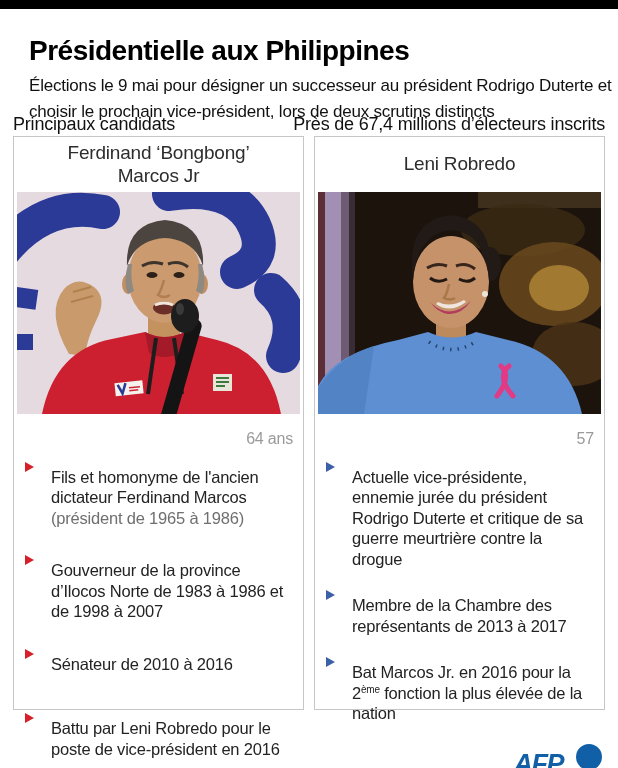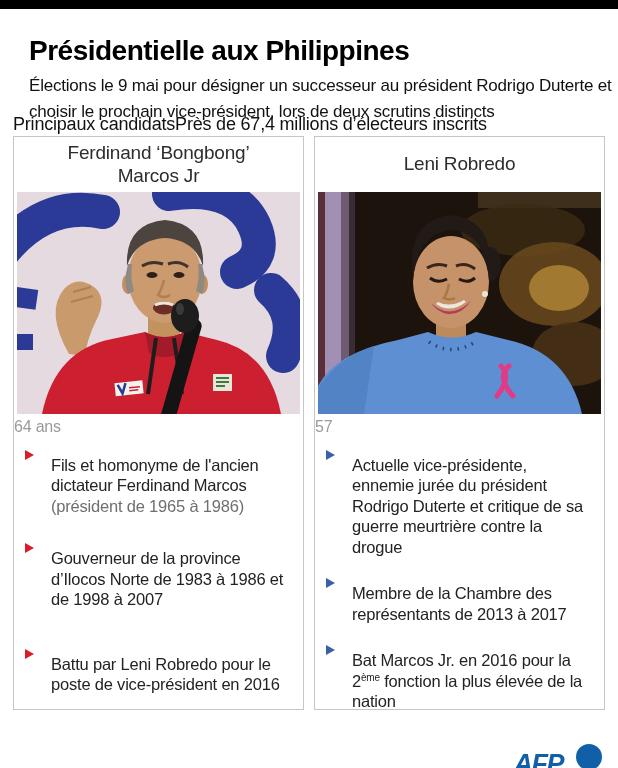--- a/index.html
+++ b/index.html
@@ -14,37 +14,37 @@
   .title{
     position:absolute;left:13px;top:19px;margin:16px;
     font-size:28px;font-weight:bold;color:#000;letter-spacing:-0.5px;
   }
   .subtitle{
     position:absolute;left:13px;top:57px;width:600px;margin:16px;
     font-size:17px;line-height:1.5;color:#111;
   }
   .meta-row{
     position:absolute;left:13px;top:114px;width:592px;
-    display:flex;align-items:baseline;
+    display:flex;justify-content:space-between;align-items:baseline;
     font-size:18px;color:#111;
   }
   .cards{position:absolute;left:13px;top:136px;display:flex;gap:10px;}
   .card{
     box-sizing:border-box;width:291px;height:574px;
     border:1px solid #c6c6c6;background:#fff;
   }
   .card-header{
     height:55px;display:flex;flex-direction:column;
     justify-content:center;align-items:center;
     font-size:19px;line-height:1.18;color:#2d2d2d;text-align:center;
   }
   .photo{height:222px;margin:0 3px;overflow:hidden;}
   .photo svg{display:block;width:100%;height:100%;}
   .age{
-    margin-top:4px;padding-right:10px;text-align:left;
+    margin-top:16px;padding-right:10px;text-align:right;
     font-size:16px;color:#9a9a9a;
   }
   ul.bullets{list-style:none;margin:9px 0 0 0;padding:0 8px 0 11px;}
   ul.bullets li{display:flex;align-items:flex-start;}
   .card-left ul.bullets li{margin-bottom:12px;}
   .card-right ul.bullets li{margin-bottom:6px;}
   .card-left ul.bullets li.gap-before{margin-top:24px;}
   .marker{
     flex-shrink:0;width:0;height:0;margin:5px 7px 0 0;
     border-left:9px solid #888;
@@ -135,20 +135,24 @@
     <div class="age">64 ans</div>
 
     <ul class="bullets">
       <li>
         <span class="marker" style="border-left-color: rgb(214, 32, 41);"></span>
         <p><span>Fils et homonyme de l'ancien dictateur Ferdinand Marcos</span><sup></sup><span></span><span class="note">(président de 1965 à 1986)</span></p>
       </li>
       <li>
         <span class="marker" style="border-left-color: rgb(214, 32, 41);"></span>
         <p><span>Gouverneur de la province d’Ilocos Norte de 1983 à 1986 et de 1998 à 2007</span><sup></sup><span></span><span class="note"></span></p>
+      </li>
+      <li>
+        <span class="marker" style="border-left-color: rgb(214, 32, 41);"></span>
+        <p><span>Sénateur de 2010 à 2016</span><sup></sup><span></span><span class="note"></span></p>
       </li>
       <li class="gap-before">
         <span class="marker" style="border-left-color: rgb(214, 32, 41);"></span>
         <p><span>Battu par Leni Robredo pour le poste de vice-président en 2016</span><sup></sup><span></span><span class="note"></span></p>
       </li>
     </ul>
   </section>
 
   <section class="card card-right">
     <header class="card-header">

